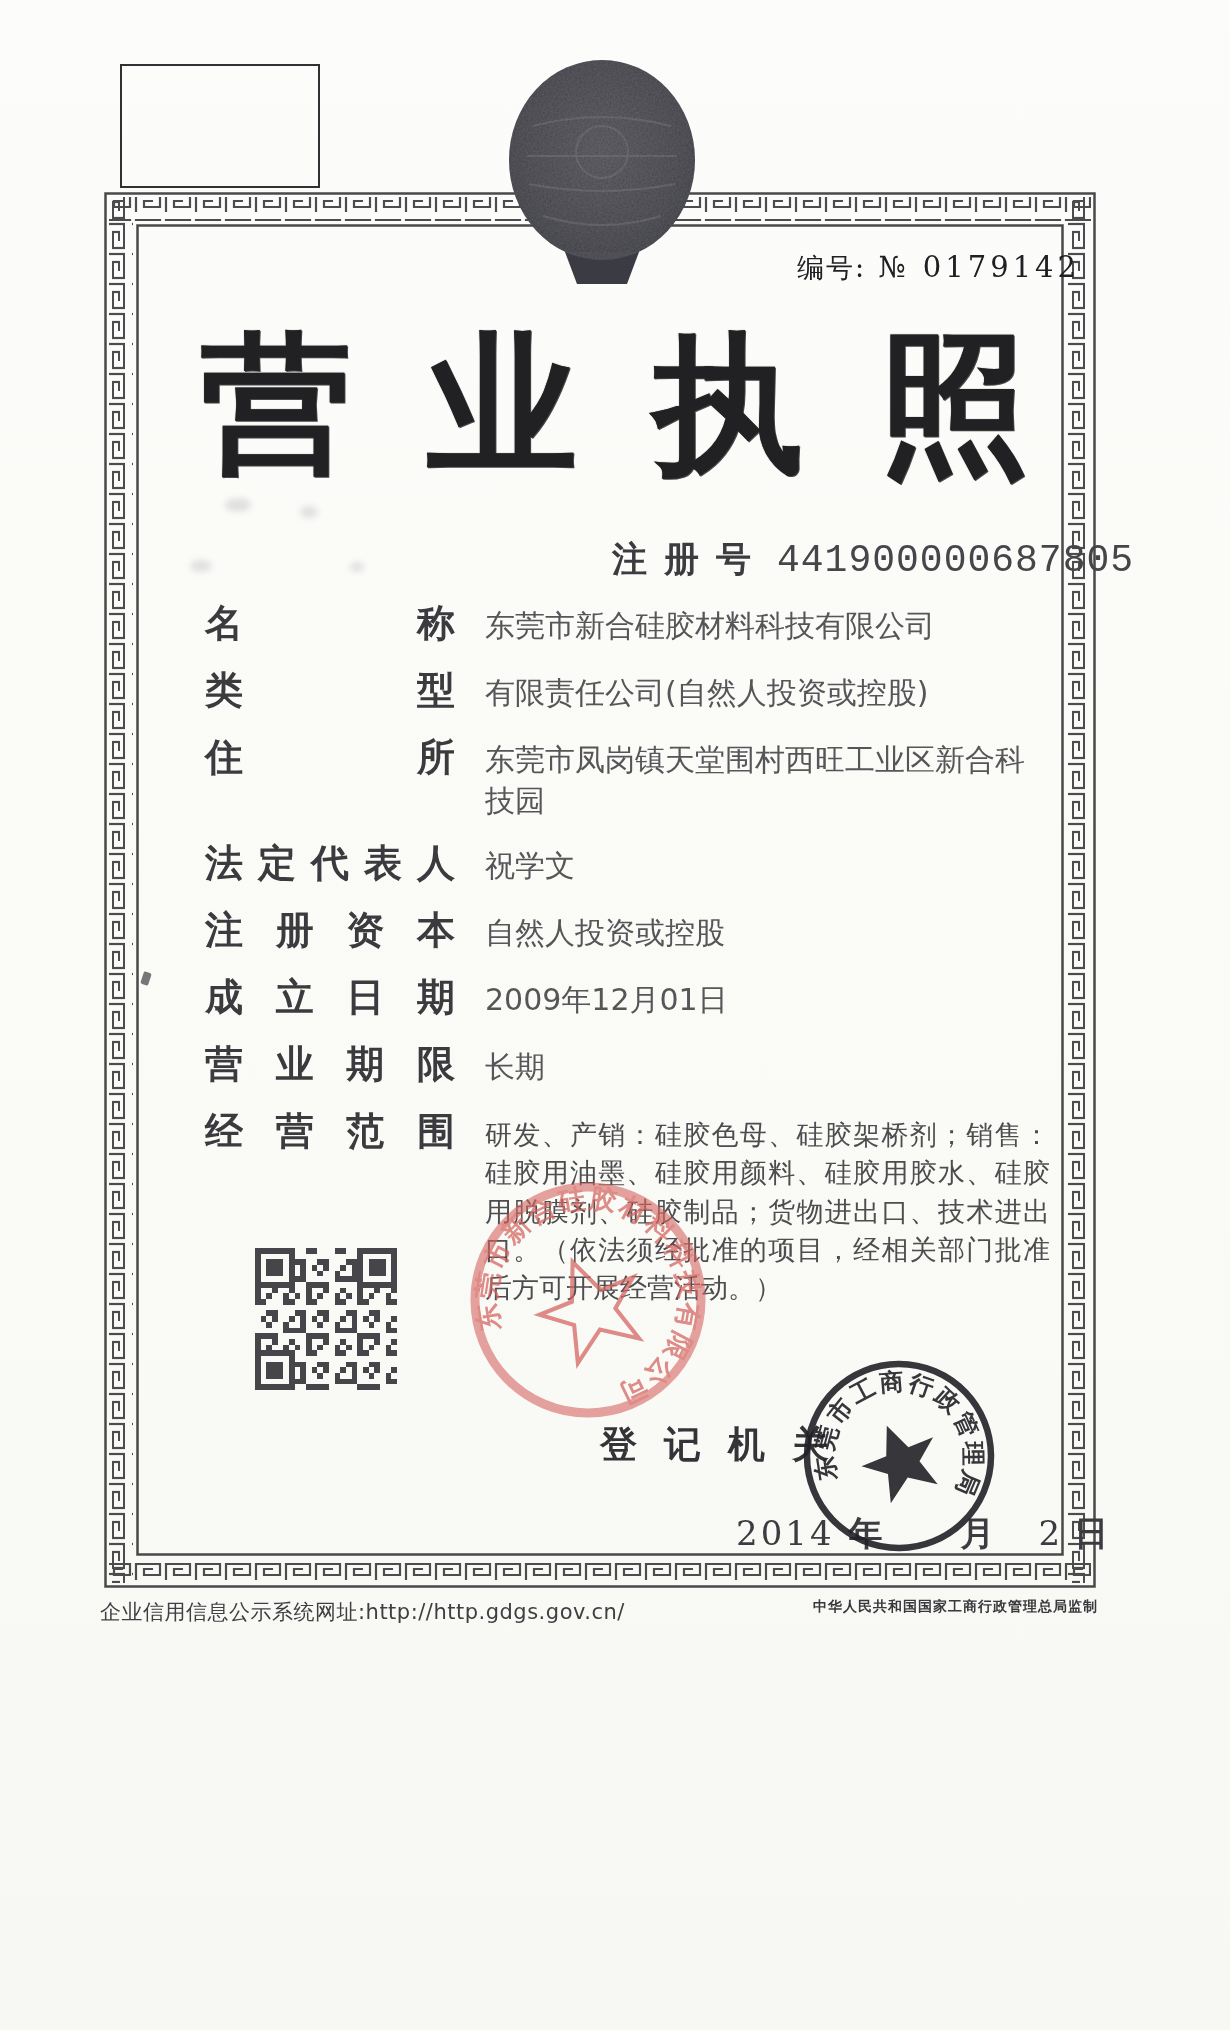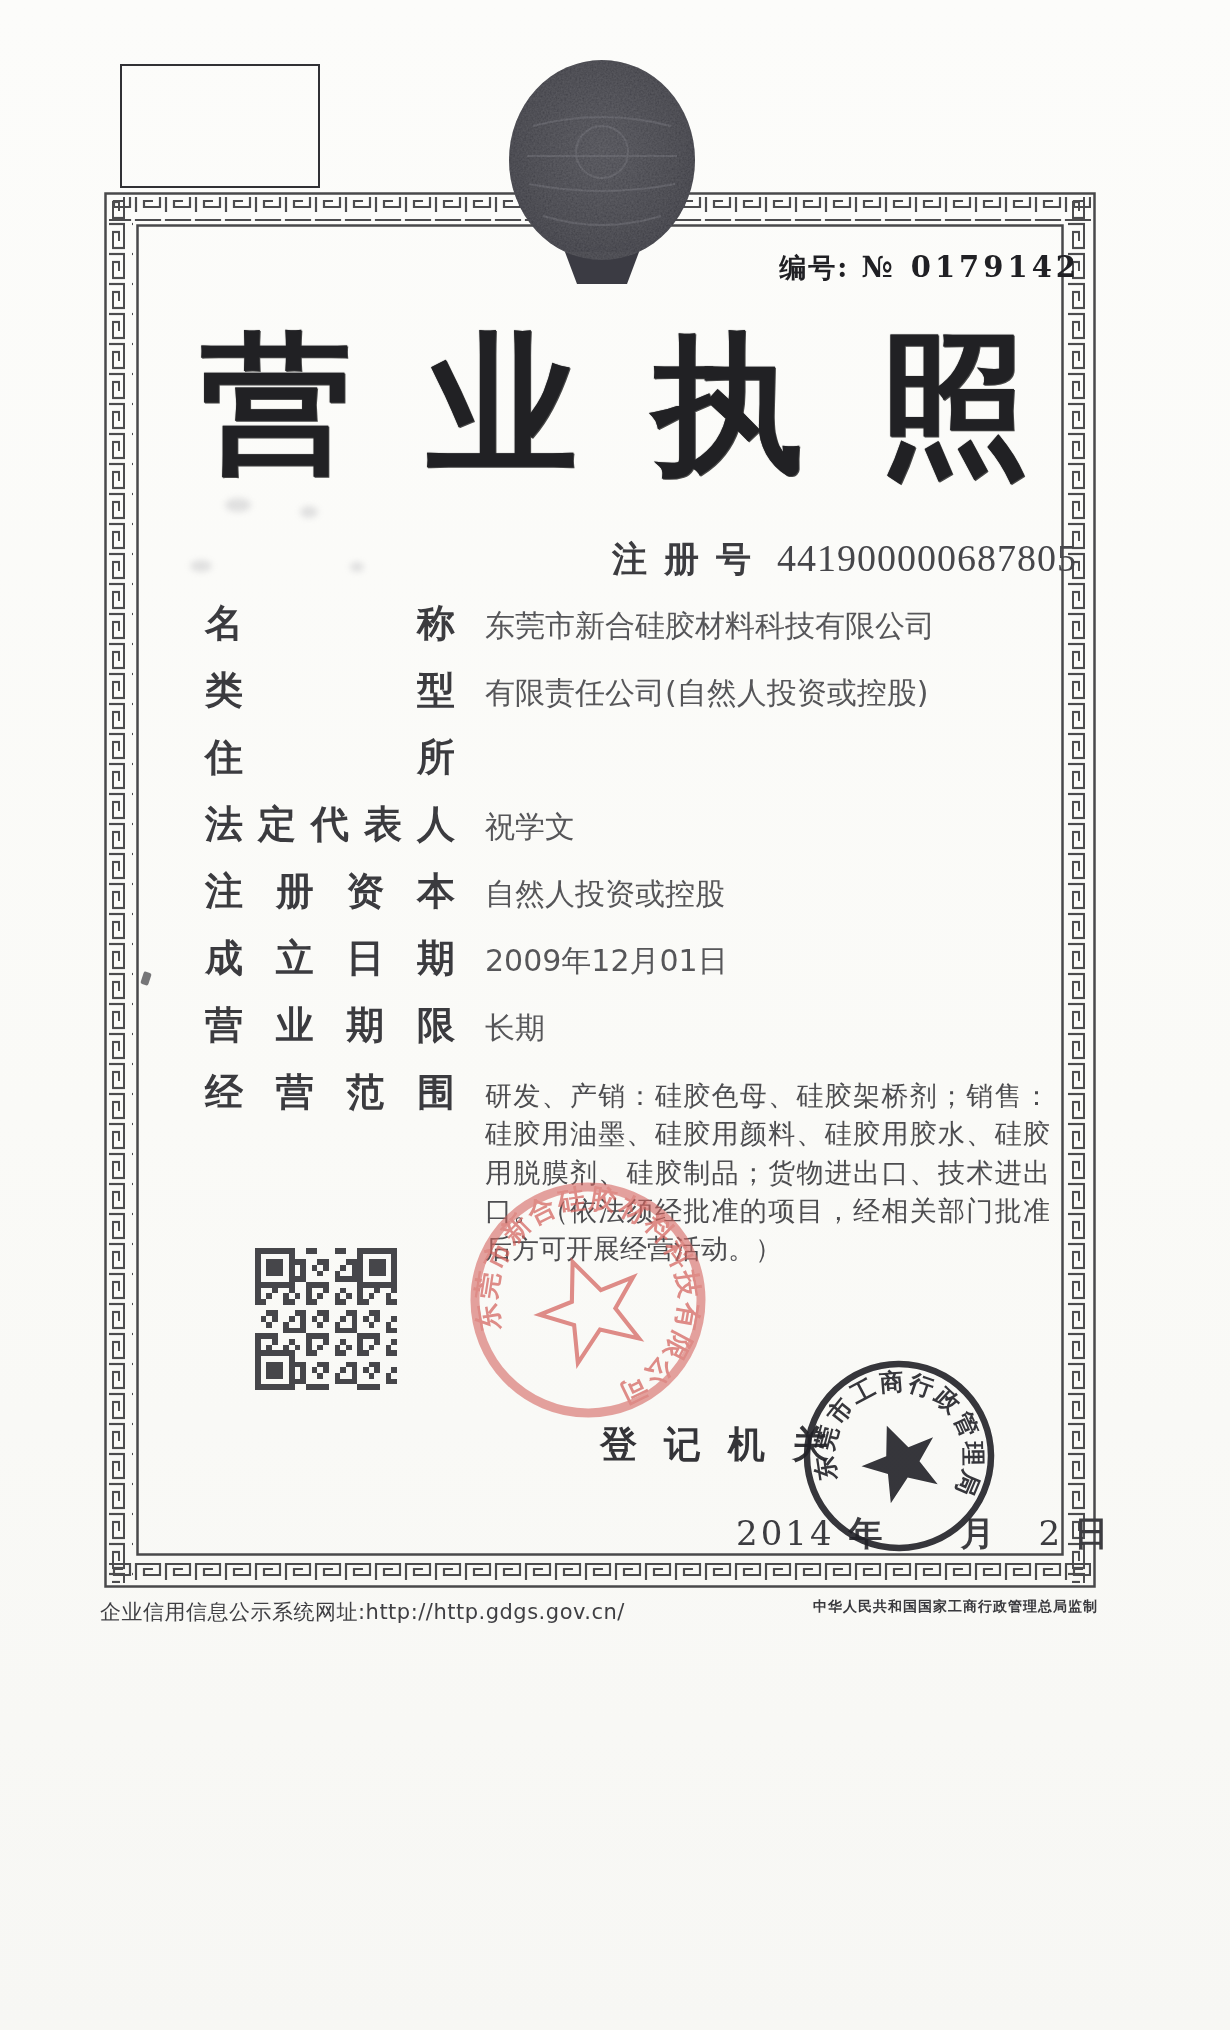--- a/index.html
+++ b/index.html
@@ -18,32 +18,32 @@
       repeating-linear-gradient(90deg,
         #17171a 0 2px,#f3f3ef 2px 4px,#26262a 4px 7px,#ececе8 7px 8px,
         #0e0e10 8px 12px,#f3f3ef 12px 13px,#33333a 13px 15px,#ececе8 15px 17px,
         #1c1c1f 17px 20px,#f3f3ef 20px 22px);
     filter:blur(.4px) contrast(.92);
     outline:2px solid #2a2a2e;
   }
   .emblem{position:absolute;left:503px;top:56px;width:198px;height:238px;}
   .frame{position:absolute;left:104px;top:192px;}
   .serial{
-    position:absolute;top:250px;right:150px;font-size:27px;font-weight:bold;
+    position:absolute;top:250px;right:150px;font-size:27px;font-weight:normal;
     color:#202024;letter-spacing:2px;font-family:"DejaVu Serif","Liberation Serif",serif;
   }
   .serial .num{font-size:29px;letter-spacing:4px;margin-left:12px;}
   .title{
     position:absolute;left:0;right:0;top:322px;display:flex;justify-content:center;gap:76px;
     font-size:150px;line-height:1.1;font-weight:900;color:#212124;
     text-shadow:0 0 1px #3c3c3c, 1px 1px 0 #4a4a4a;
   }
   .regline{position:absolute;left:612px;top:536px;display:flex;align-items:baseline;}
   .reglabel{display:flex;gap:17px;font-size:35px;font-weight:600;color:#3c3c40;}
-  .regvalue{margin-left:26px;font-size:38px;color:#46464a;font-family:Liberation Serif, serif;letter-spacing:1px;}
+  .regvalue{margin-left:26px;font-size:38px;color:#46464a;font-family:Liberation Mono, monospace;letter-spacing:1px;}
   
   .fields{position:absolute;left:205px;top:600px;width:850px;}
   .row{display:flex;align-items:baseline;margin-bottom:19px;min-height:48px;}
   .row-label{
     display:inline-flex;justify-content:space-between;flex:0 0 250px;width:250px;
     font-size:38px;font-weight:600;color:#3b3b3f;line-height:1.25;
   }
   .row-value{margin-left:30px;font-size:30px;color:#565659;line-height:1.35;max-width:565px;}
   .row-value.small{font-size:27px;line-height:1.42;text-align:justify;color:#4d4d50;}
   
@@ -165,20 +165,21 @@
           <span>型</span>
         </span>
       <span class="row-value">有限责任公司(自然人投资或控股)</span>
     </div>
 
     <div class="row">
       <span class="row-label">
           <span>住</span>
           <span>所</span>
         </span>
+      <span class="row-value">东莞市凤岗镇天堂围村西旺工业区新合科技园</span>
     </div>
 
     <div class="row">
       <span class="row-label">
           <span>法</span>
           <span>定</span>
           <span>代</span>
           <span>表</span>
           <span>人</span>
         </span>

